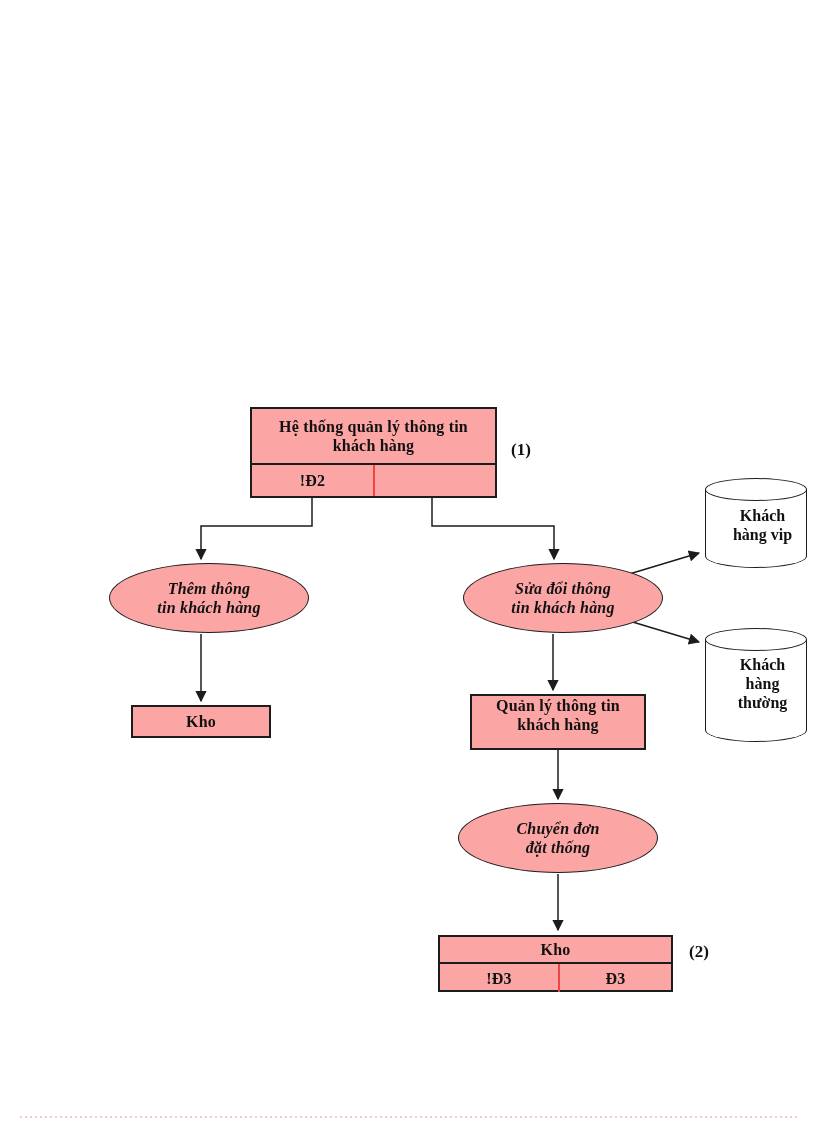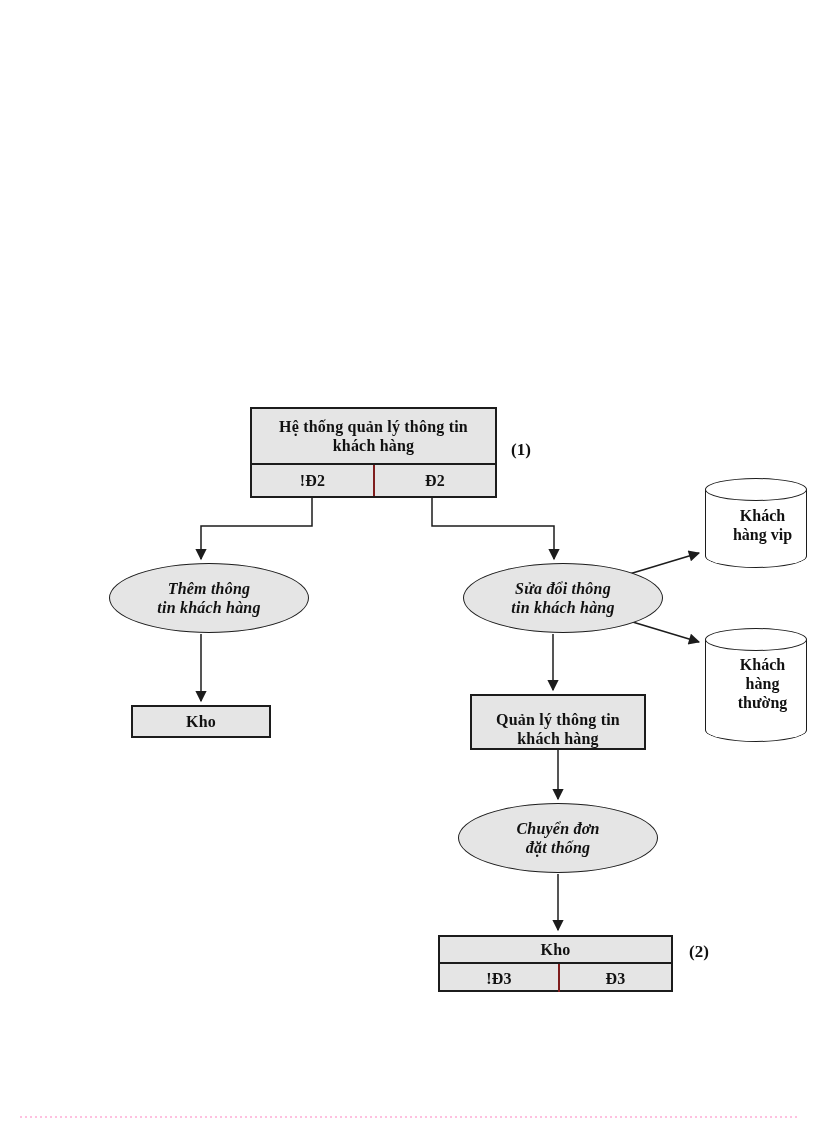--- a/index.html
+++ b/index.html
@@ -7,21 +7,21 @@
     position:relative;
     width:816px;
     height:1123px;
     background:#ffffff;
     font-family:"Liberation Serif","DejaVu Serif",serif;
     font-weight:bold;
     color:#111;
     overflow:hidden;
   }
   svg.connectors{position:absolute;left:0;top:0;z-index:1;}
-  .shape{position:absolute;z-index:2;box-sizing:border-box;background:#e5e5e5;}
+  .shape{position:absolute;z-index:2;box-sizing:border-box;background:#fca5a5;}
   .rectbox{border:2px solid #1c1c1c;}
   .ellipse{
     border:1.5px solid #1c1c1c;
     border-radius:50%;
     display:flex;align-items:center;justify-content:center;font-style:italic;
   }
   .lbl{
     text-align:center;
     white-space:pre-line;
     font-size:16px;
@@ -30,21 +30,21 @@
   }
   .titlerow{
     display:flex;align-items:center;justify-content:center;
     border-bottom:2px solid #1c1c1c;
   }
   .cellsrow{display:flex;}
   .cellsrow .cell{
     display:flex;align-items:center;justify-content:center;
     flex:1;
   }
-  .cellsrow .cell.first{border-right:2px solid #7f1d1d;flex:none;}
+  .cellsrow .cell.first{border-right:2px solid #ef4444;flex:none;}
   .ref-label{
     position:absolute;z-index:2;
     font-size:17px;line-height:20px;
   }
   
   .cylinder{position:absolute;z-index:2;}
   .cyl-body{
     position:absolute;left:0;right:0;top:11px;bottom:0;
     border:1.5px solid #1c1c1c;border-top:none;
     border-radius:0 0 51px 51px / 0 0 12px 12px;
@@ -88,41 +88,40 @@
     </g>
   </svg>
 
   <div class="shape rectbox" style="left:250px;top:407px;width:247px;height:91px;">
     <div class="titlerow" style="height:54px;">
       <div class="lbl">Hệ thống quản lý thông tin
 khách hàng</div>
     </div>
     <div class="cellsrow" style="height:31px;">
       <div class="cell first lbl" style="width:121px;">!Đ2</div>
-      <div class="cell lbl">Đ2</div>
     </div>
   </div>
 
   <div class="ref-label" style="left:511px;top:440px;">(1)</div>
 
   <div class="shape ellipse" style="left:109px;top:563px;width:200px;height:70px;">
     <div class="lbl">Thêm thông
 tin khách hàng</div>
   </div>
 
   <div class="shape ellipse" style="left:463px;top:563px;width:200px;height:70px;">
     <div class="lbl">Sửa đổi thông
 tin khách hàng</div>
   </div>
 
   <div class="shape rectbox" style="left:131px;top:705px;width:140px;height:33px;display:flex;align-items:center;justify-content:center;">
     <div class="lbl">Kho</div>
   </div>
 
-  <div class="shape rectbox" style="left:470px;top:694px;width:176px;height:56px;display:flex;align-items:flex-end;justify-content:center;">
+  <div class="shape rectbox" style="left:470px;top:694px;width:176px;height:56px;display:flex;align-items:flex-start;justify-content:center;">
     <div class="lbl">Quản lý thông tin
 khách hàng</div>
   </div>
 
   <div class="shape ellipse" style="left:458px;top:803px;width:200px;height:70px;">
     <div class="lbl">Chuyển đơn
 đặt thống</div>
   </div>
 
   <div class="shape rectbox" style="left:438px;top:935px;width:235px;height:57px;">

